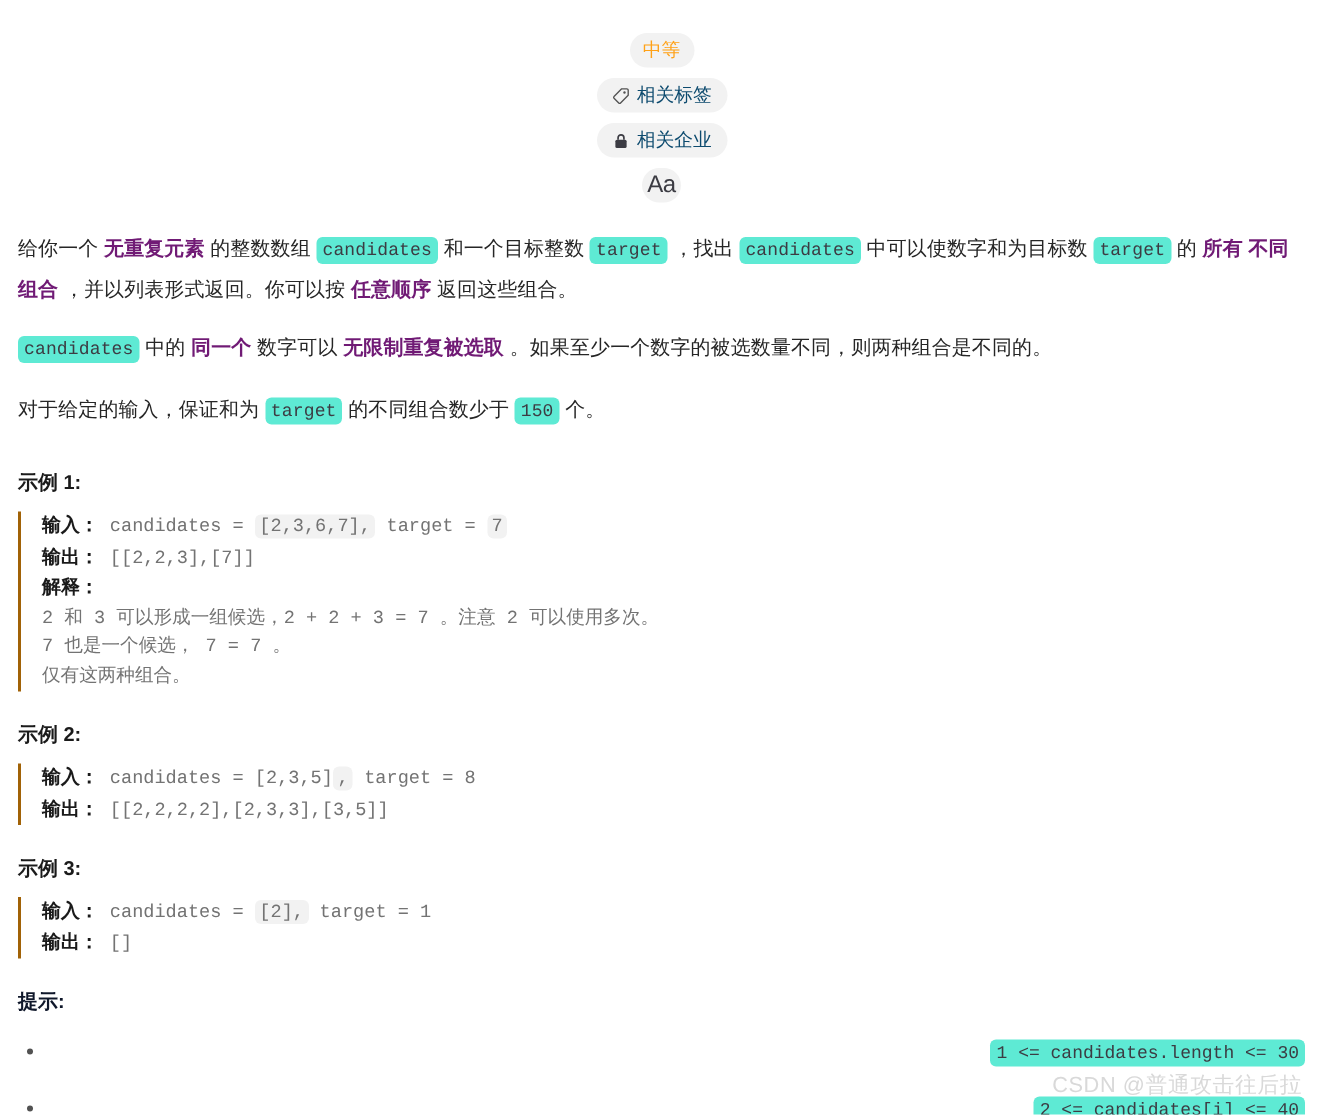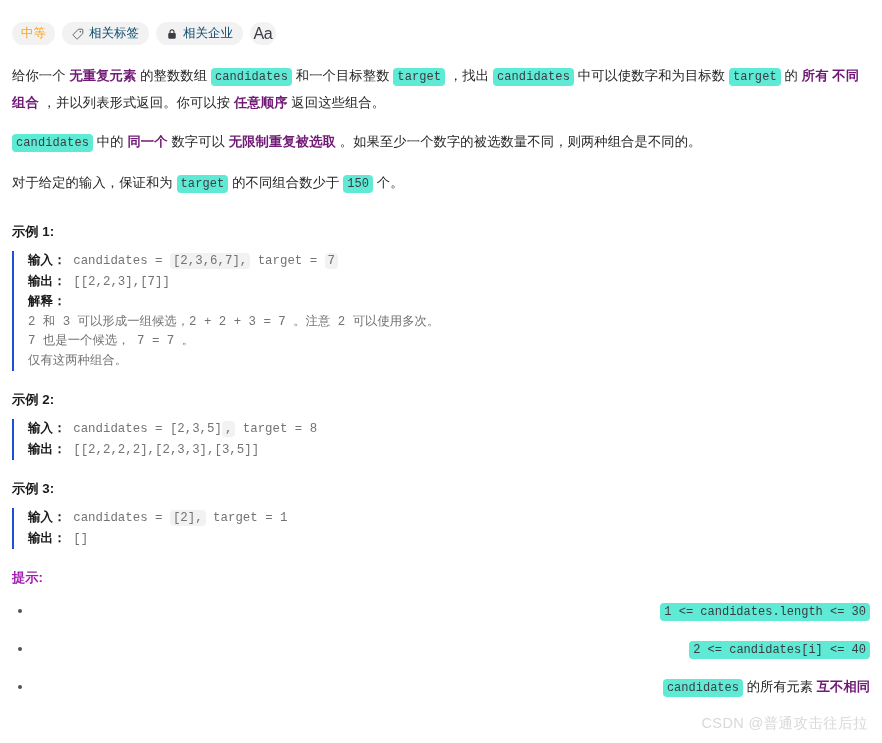--- a/index.html
+++ b/index.html
@@ -45,20 +45,21 @@
   .solved-check {
     width: 13px; height: 13px;
     display: inline-block;
   }
   
   .tag-row {
     display: flex;
     align-items: center;
     gap: 7px;
     margin-top: 12px;
+    flex-direction: column;
   }
   .chip {
     display: inline-flex;
     align-items: center;
     gap: 5px;
     height: 23px;
     padding: 0 10px;
     border-radius: 999px;
     background: #f2f2f2;
     font-size: 12.5px;
@@ -105,21 +106,21 @@
   }
   b.strong { font-weight: bold; color: #701a75; }
   
   .ex-title {
     font-size: 13.3px;
     font-weight: bold;
     color: #1a1a1a;
     margin: 0 0 10px 0;
   }
   .ex-block {
-    border-left: 2px solid #1d4ed8;
+    border-left: 2px solid #a16207;
     padding: 0 0 0 14px;
     margin: 0 0 20px 0;
   }
   pre.ex {
     margin: 0;
     font-family: "Liberation Mono", "DejaVu Sans Mono", monospace;
     font-size: 12.4px;
     line-height: 19.5px;
     color: #737373;
     white-space: pre-wrap;
@@ -134,21 +135,21 @@
   pre.ex .hl {
     background: #f2f2f2;
     border-radius: 4px;
     padding: 1px 3px;
   }
   .spacer-12 { height: 12px; }
   
   .hints-title {
     font-size: 13.3px;
     font-weight: bold;
-    color: #a21caf;
+    color: #0f172a;
     margin: 16px 0 14px 0;
   }
   ul.hints {
     list-style: none;
     margin: 0;
     padding: 0;
     text-align: right;
   }
   ul.hints li {
     position: relative;

